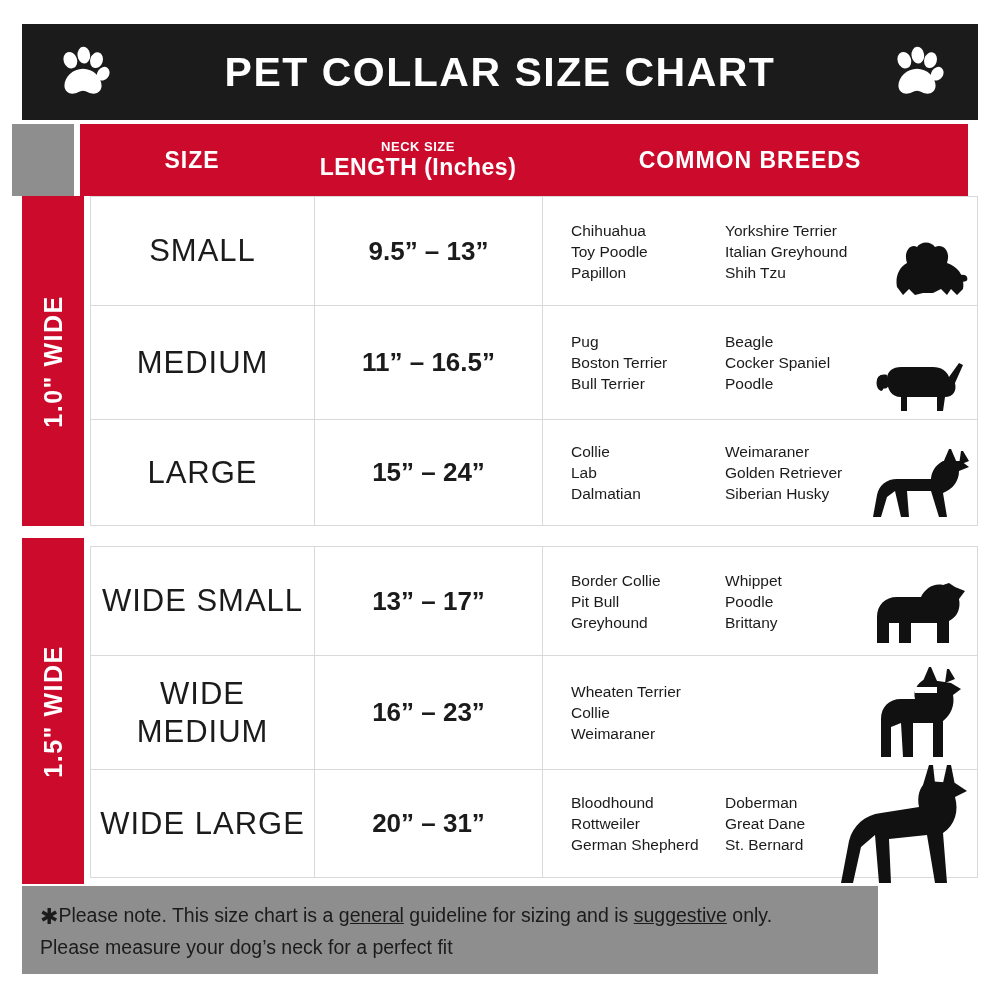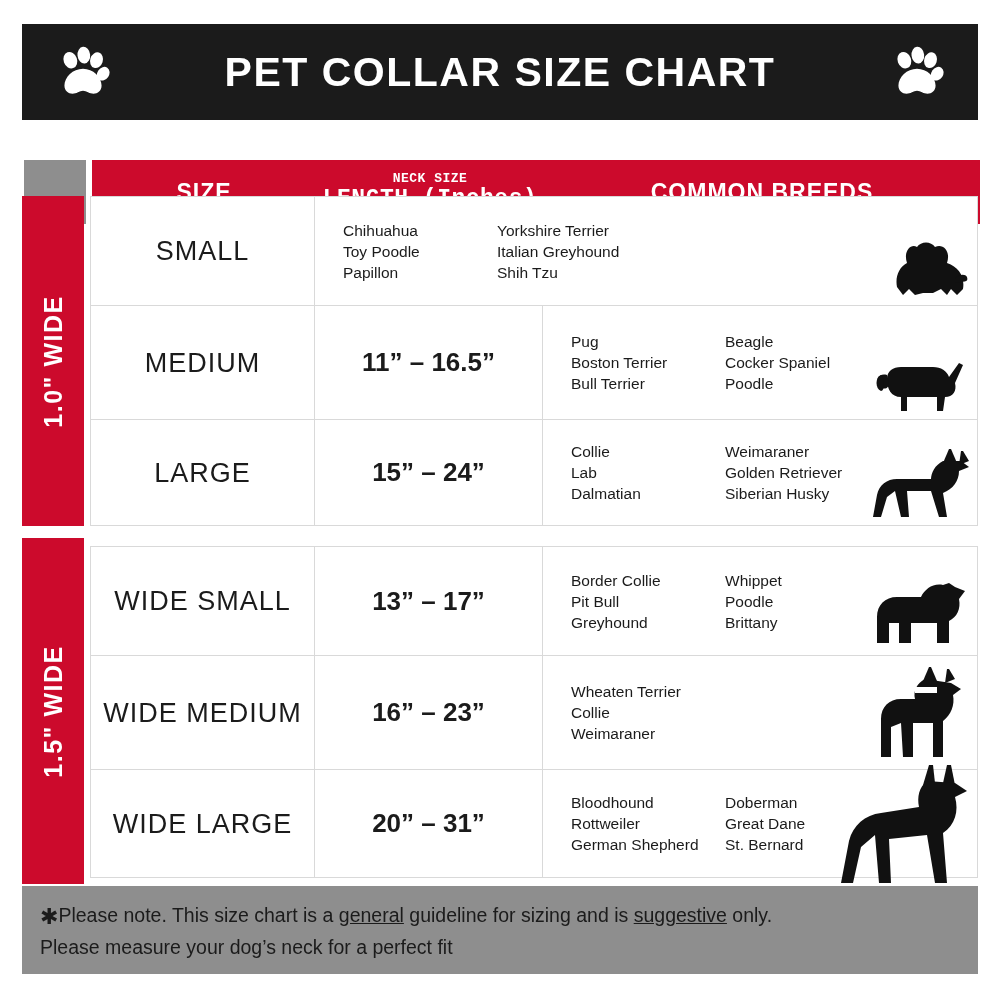--- a/index.html
+++ b/index.html
@@ -48,43 +48,42 @@
     transform: translateY(-50%);
     width: 54px;
     height: 54px;
   }
   .paw.left { left: 34px; }
   .paw.right { right: 34px; }
 
   
   .colhead {
     position: absolute;
-    left: 24px;
+    left: 12px;
     top: 124px;
     width: 956px;
-    height: 64px;
-    display: flex;
-    margin-top: 36px;
+    height: 72px;
+    display: flex;
   }
   .colhead .grey {
     width: 62px;
     background: #8e8e8e;
   }
   .colhead .gap { width: 6px; background: #ffffff; }
   .colhead .red {
     background: #cc0a2c;
     color: #ffffff;
     display: flex;
     align-items: center;
     justify-content: center;
     font-weight: bold;
     position: relative;
   }
   .ch-size { width: 224px; font-size: 23px; letter-spacing: 1px; }
-  .ch-length { width: 228px; flex-direction: column; font-family: Liberation Mono, monospace; }
+  .ch-length { width: 228px; flex-direction: column; }
   .ch-length .small-label {
     font-size: 13px;
     font-weight: bold;
     letter-spacing: 0.5px;
     line-height: 14px;
     margin-bottom: 0px;
   }
   .ch-length .big-label {
     font-size: 23px;
     font-weight: bold;
@@ -129,21 +128,21 @@
     box-sizing: border-box;
     background: #ffffff;
   }
   .row.first { border-top: 1px solid #d9d9d9; }
   .row.grouptop { margin-top: 20px; border-top: 1px solid #d9d9d9; }
   .cell-size {
     width: 224px;
     display: flex;
     align-items: center;
     justify-content: center;
-    font-size: 27px;
+    font-size: 31px;
     letter-spacing: 1px;
     color: #1b1b1b;
     text-align: center;
     line-height: 38px;
     border-right: 1px solid #d9d9d9;
     box-sizing: border-box;
   }
   .cell-length {
     width: 228px;
     display: flex;
@@ -176,21 +175,21 @@
     position: absolute;
     right: 6px;
     bottom: 0;
   }
 
   
   .footer {
     position: absolute;
     left: 22px;
     top: 886px;
-    width: 956px;
+    width: 856px;
     height: 88px;
     background: #8e8e8e;
     color: #1b1b1b;
     box-sizing: border-box;
     padding: 14px 18px 0 18px;
     font-size: 19.5px;
     line-height: 30px;
   }
   .footer u { text-decoration: underline; }
   .star { font-size: 22px; vertical-align: -2px; }
@@ -233,20 +232,21 @@
     <span>1.0" WIDE</span>
   </div>
   <div class="sidebar-label" id="sidebar-b">
     <span>1.5" WIDE</span>
   </div>
 
   <div class="rows">
 
     <div class="row first" style="height:110px">
       <div class="cell-size">SMALL</div>
+      <div class="cell-length">9.5” – 13”</div>
       <div class="cell-breeds">
         <div class="breed-col c1">Chihuahua
 Toy Poodle
 Papillon</div>
         <div class="breed-col c2">Yorkshire Terrier
 Italian Greyhound
 Shih Tzu</div>
         <svg class="dog" width="86" height="72" viewBox="0 0 86 72">
           <path d="M22 30 C18 18 26 10 32 14 C36 8 46 8 50 14 C58 10 66 18 62 30 C74 34 80 44 78 56 L72 62 L66 56 L62 62 L56 56 L48 60 L38 60 L30 62 L24 56 L18 62 L12 54 C10 44 14 34 22 30 Z" fill="#111111"></path>
           <path d="M70 50 C78 48 84 50 82 44 C80 40 72 42 70 46 Z" fill="#111111"></path>

